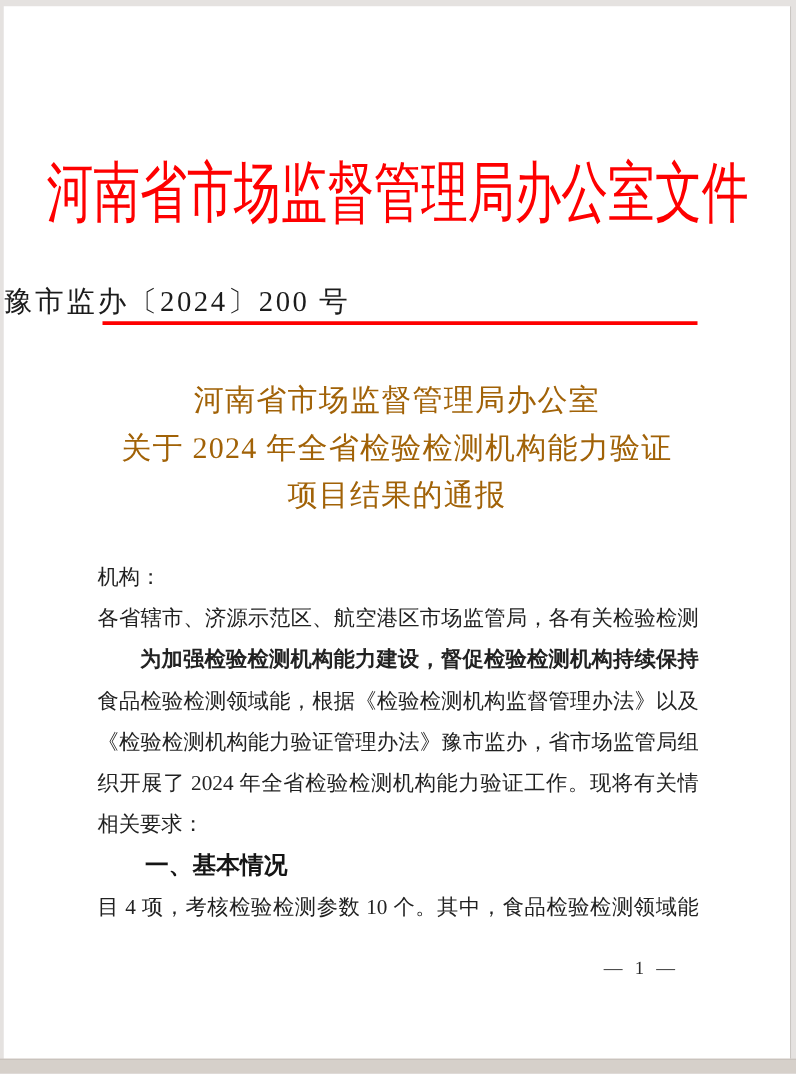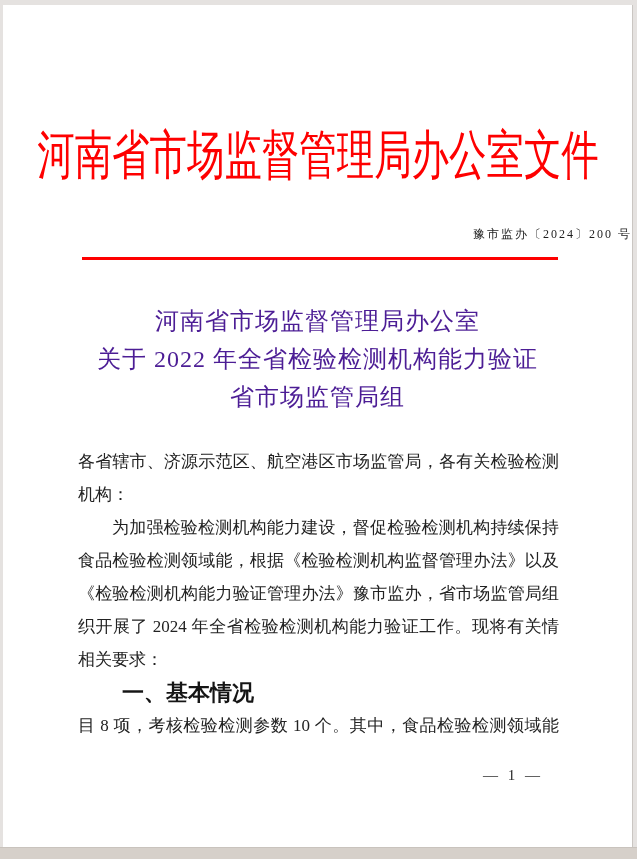--- a/index.html
+++ b/index.html
@@ -45,43 +45,43 @@
     transform: scale(0.72, 1.02);
     transform-origin: center center;
     letter-spacing: 0px;
   }
 
   
   .doc-number {
     position: absolute;
     top: 221px; left: 0;
     width: 100%;
-    text-align: right;
-    font-size: 12px;
+    text-align: left;
+    font-size: 23px;
     letter-spacing: 2px;
     color: #1c1c1c;
   }
 
   
   .red-line {
     position: absolute;
     top: 252px; left: 79px;
     width: 476px; height: 3px;
     background: #fe0000;
   }
 
   
   .doc-title {
     position: absolute;
     top: 297px; left: 0;
     width: 100%;
     text-align: center;
     font-size: 24px;
     line-height: 38px;
-    color: #4c1d95;
+    color: #a16207;
     letter-spacing: 1px;
   }
 
   
   .body-text {
     position: absolute;
     top: 440px; left: 75px;
     width: 481px;
     font-size: 17px;
     color: #222222;
@@ -91,25 +91,25 @@
     line-height: 33px;
     white-space: nowrap;
     text-align: left;
   }
   .bl.fill {
     white-space: normal;
     text-align: justify;
     text-align-last: justify;
     text-justify: inter-character;
   }
-  .bl.ind { text-indent: 2em; }
+  .bl.ind { text-indent: 2em; font-weight: bold; }
   .bl.hd {
     font-family: "Liberation Sans", "DejaVu Sans", sans-serif;
     font-weight: bold;
-    font-size: 22px;
+    font-size: 19px;
     color: #151515;
   }
 
   
   .page-number {
     position: absolute;
     top: 762px; left: 455px;
     width: 110px;
     text-align: center;
     font-size: 15px;
@@ -126,33 +126,33 @@
     <div class="letterhead-wrap">
       <div class="letterhead">河南省市场监督管理局办公室文件</div>
     </div>
 
     <div class="doc-number">豫市监办〔2024〕200 号</div>
 
     <div class="red-line"></div>
 
     <div class="doc-title">
       <div class="title-line">河南省市场监督管理局办公室</div>
-      <div class="title-line">关于 2022 年全省检验检测机构能力验证</div>
-      <div class="title-line">省市场监管局组</div>
+      <div class="title-line">关于 2024 年全省检验检测机构能力验证</div>
+      <div class="title-line">项目结果的通报</div>
     </div>
 
     <div class="body-text">
+      <div class="bl">机构：</div>
       <div class="bl fill">各省辖市、济源示范区、航空港区市场监管局，各有关检验检测</div>
-      <div class="bl">机构：</div>
       <div class="bl ind fill">为加强检验检测机构能力建设，督促检验检测机构持续保持</div>
       <div class="bl fill">食品检验检测领域能，根据《检验检测机构监督管理办法》以及</div>
       <div class="bl fill">《检验检测机构能力验证管理办法》豫市监办，省市场监管局组</div>
       <div class="bl fill">织开展了 2024 年全省检验检测机构能力验证工作。现将有关情</div>
       <div class="bl">相关要求：</div>
       <div class="bl ind hd">一、基本情况</div>
-      <div class="bl fill">目 8 项，考核检验检测参数 10 个。其中，食品检验检测领域能</div>
+      <div class="bl fill">目 4 项，考核检验检测参数 10 个。其中，食品检验检测领域能</div>
     </div>
 
     <div class="page-number">— 1 —</div>
 
   </div>
   <div class="bottom-strip"></div>
 </div>
 
 </body></html>

